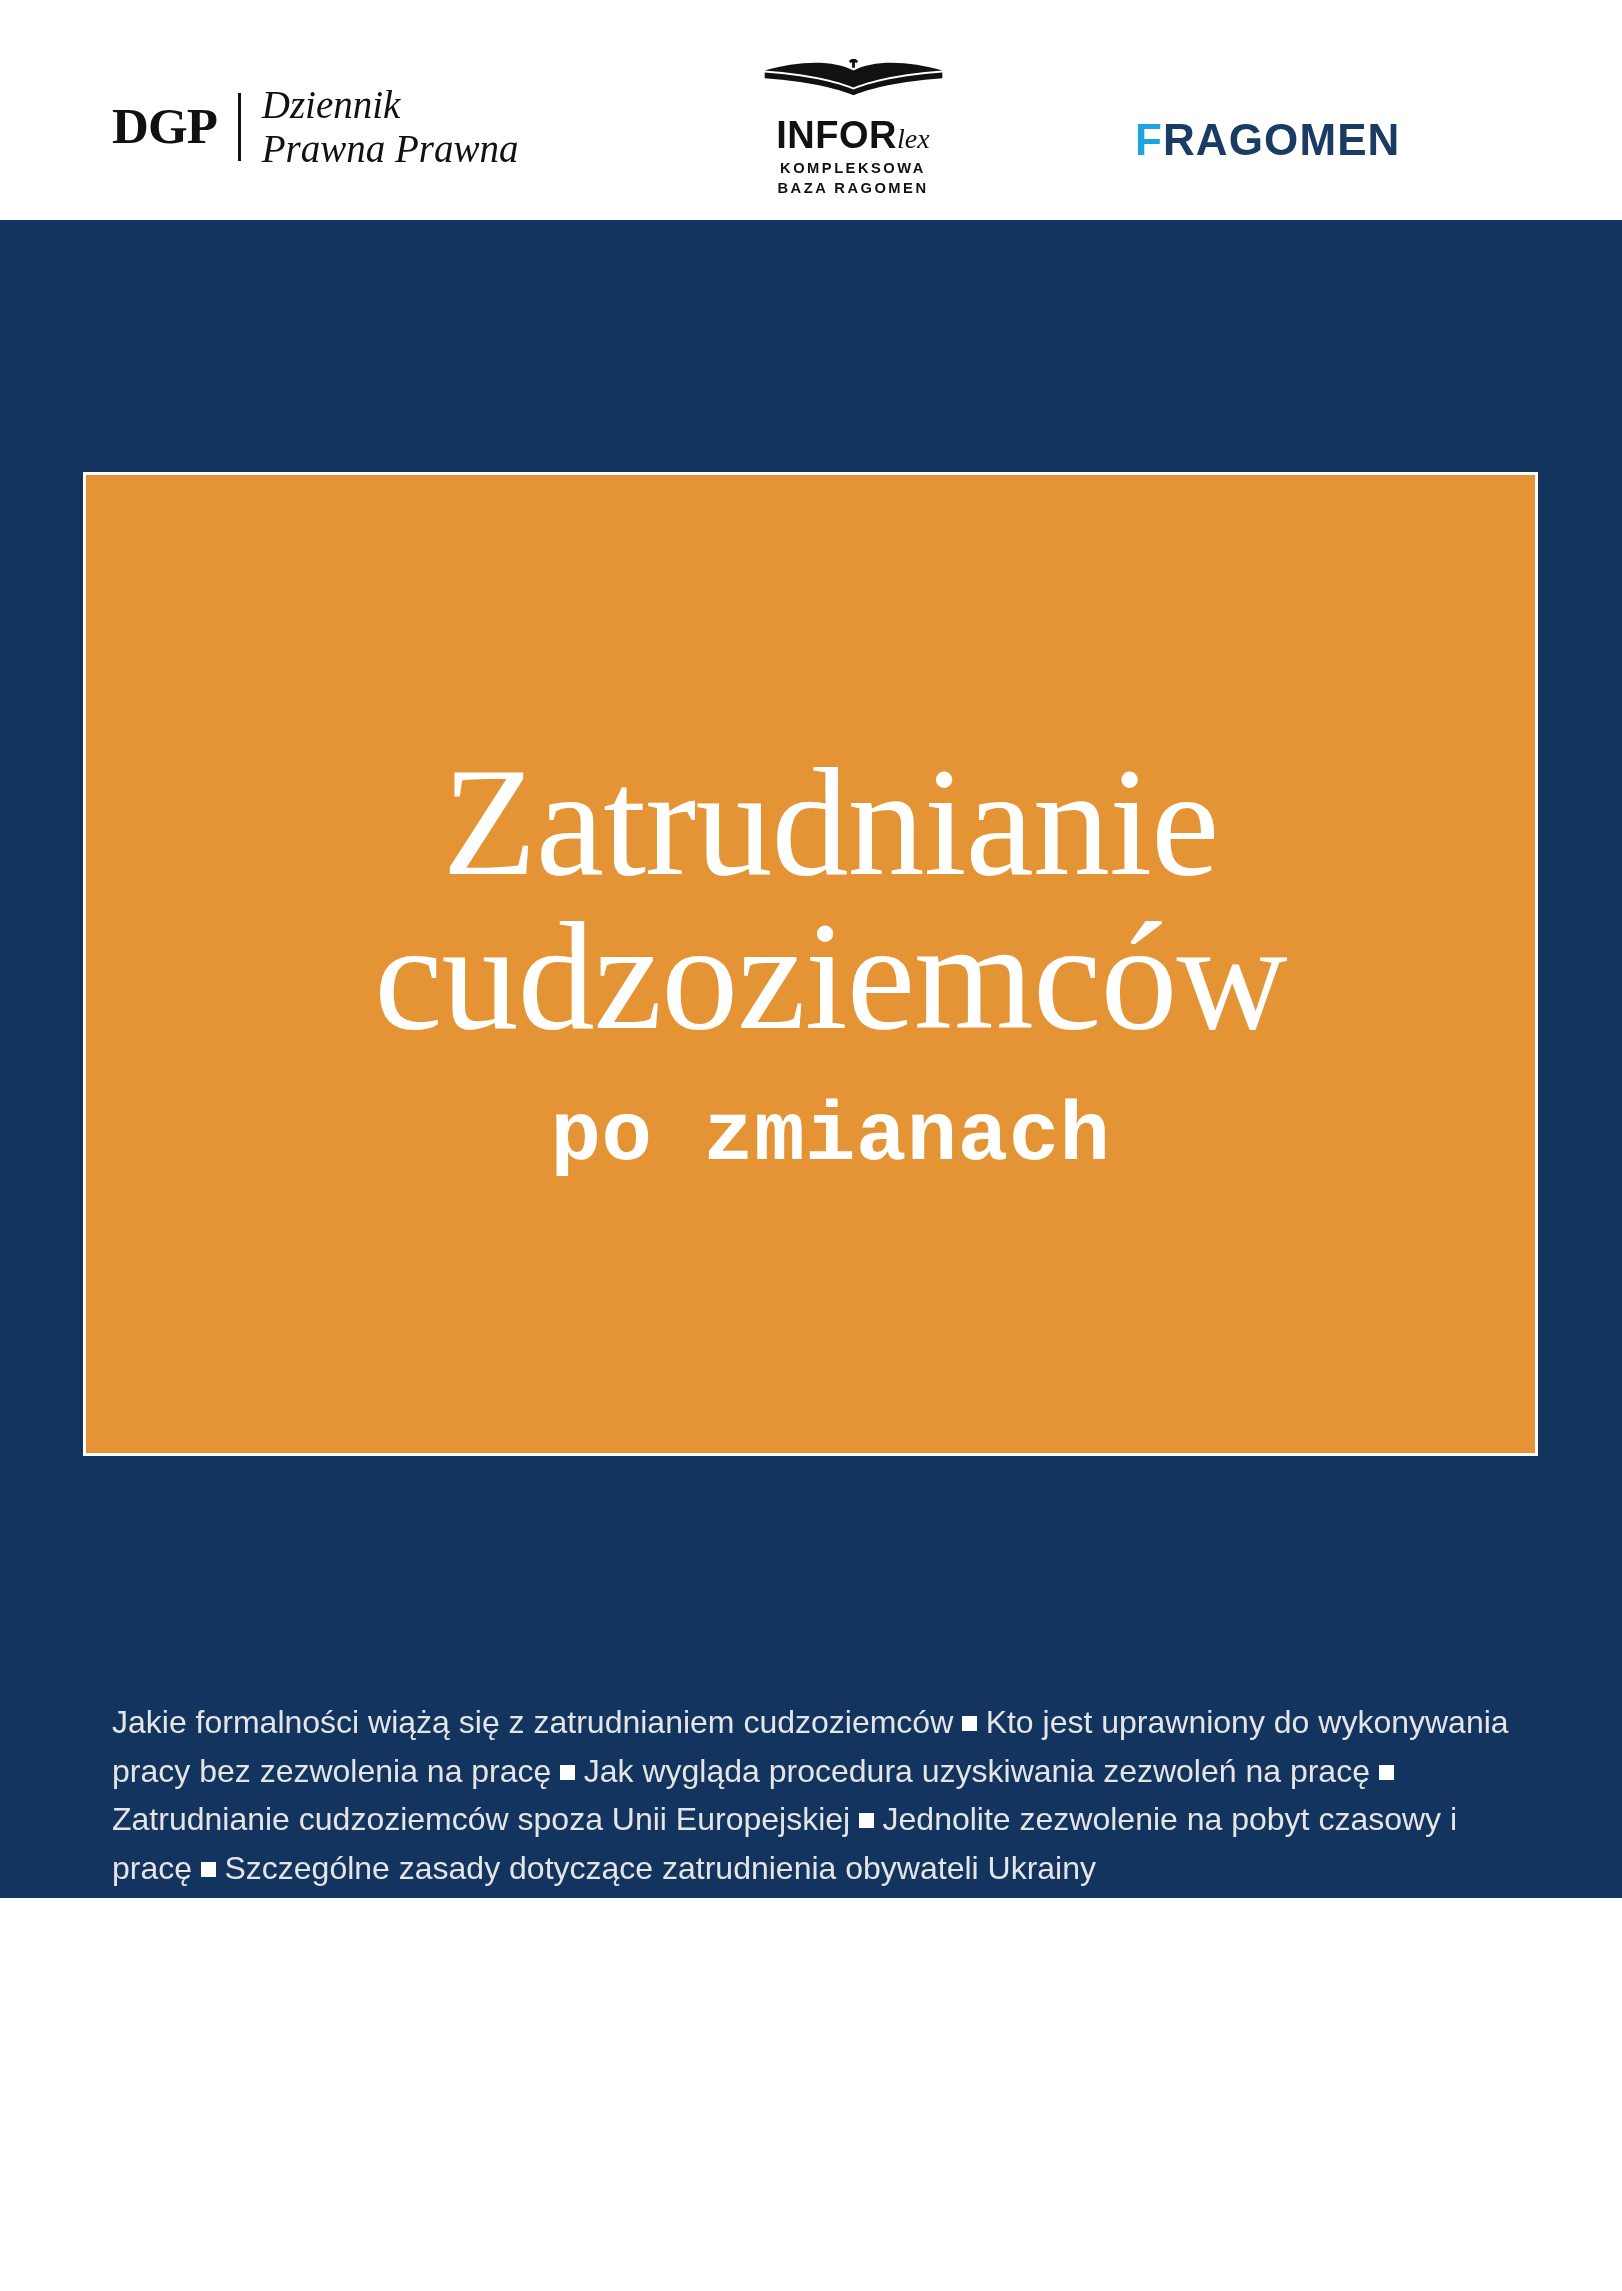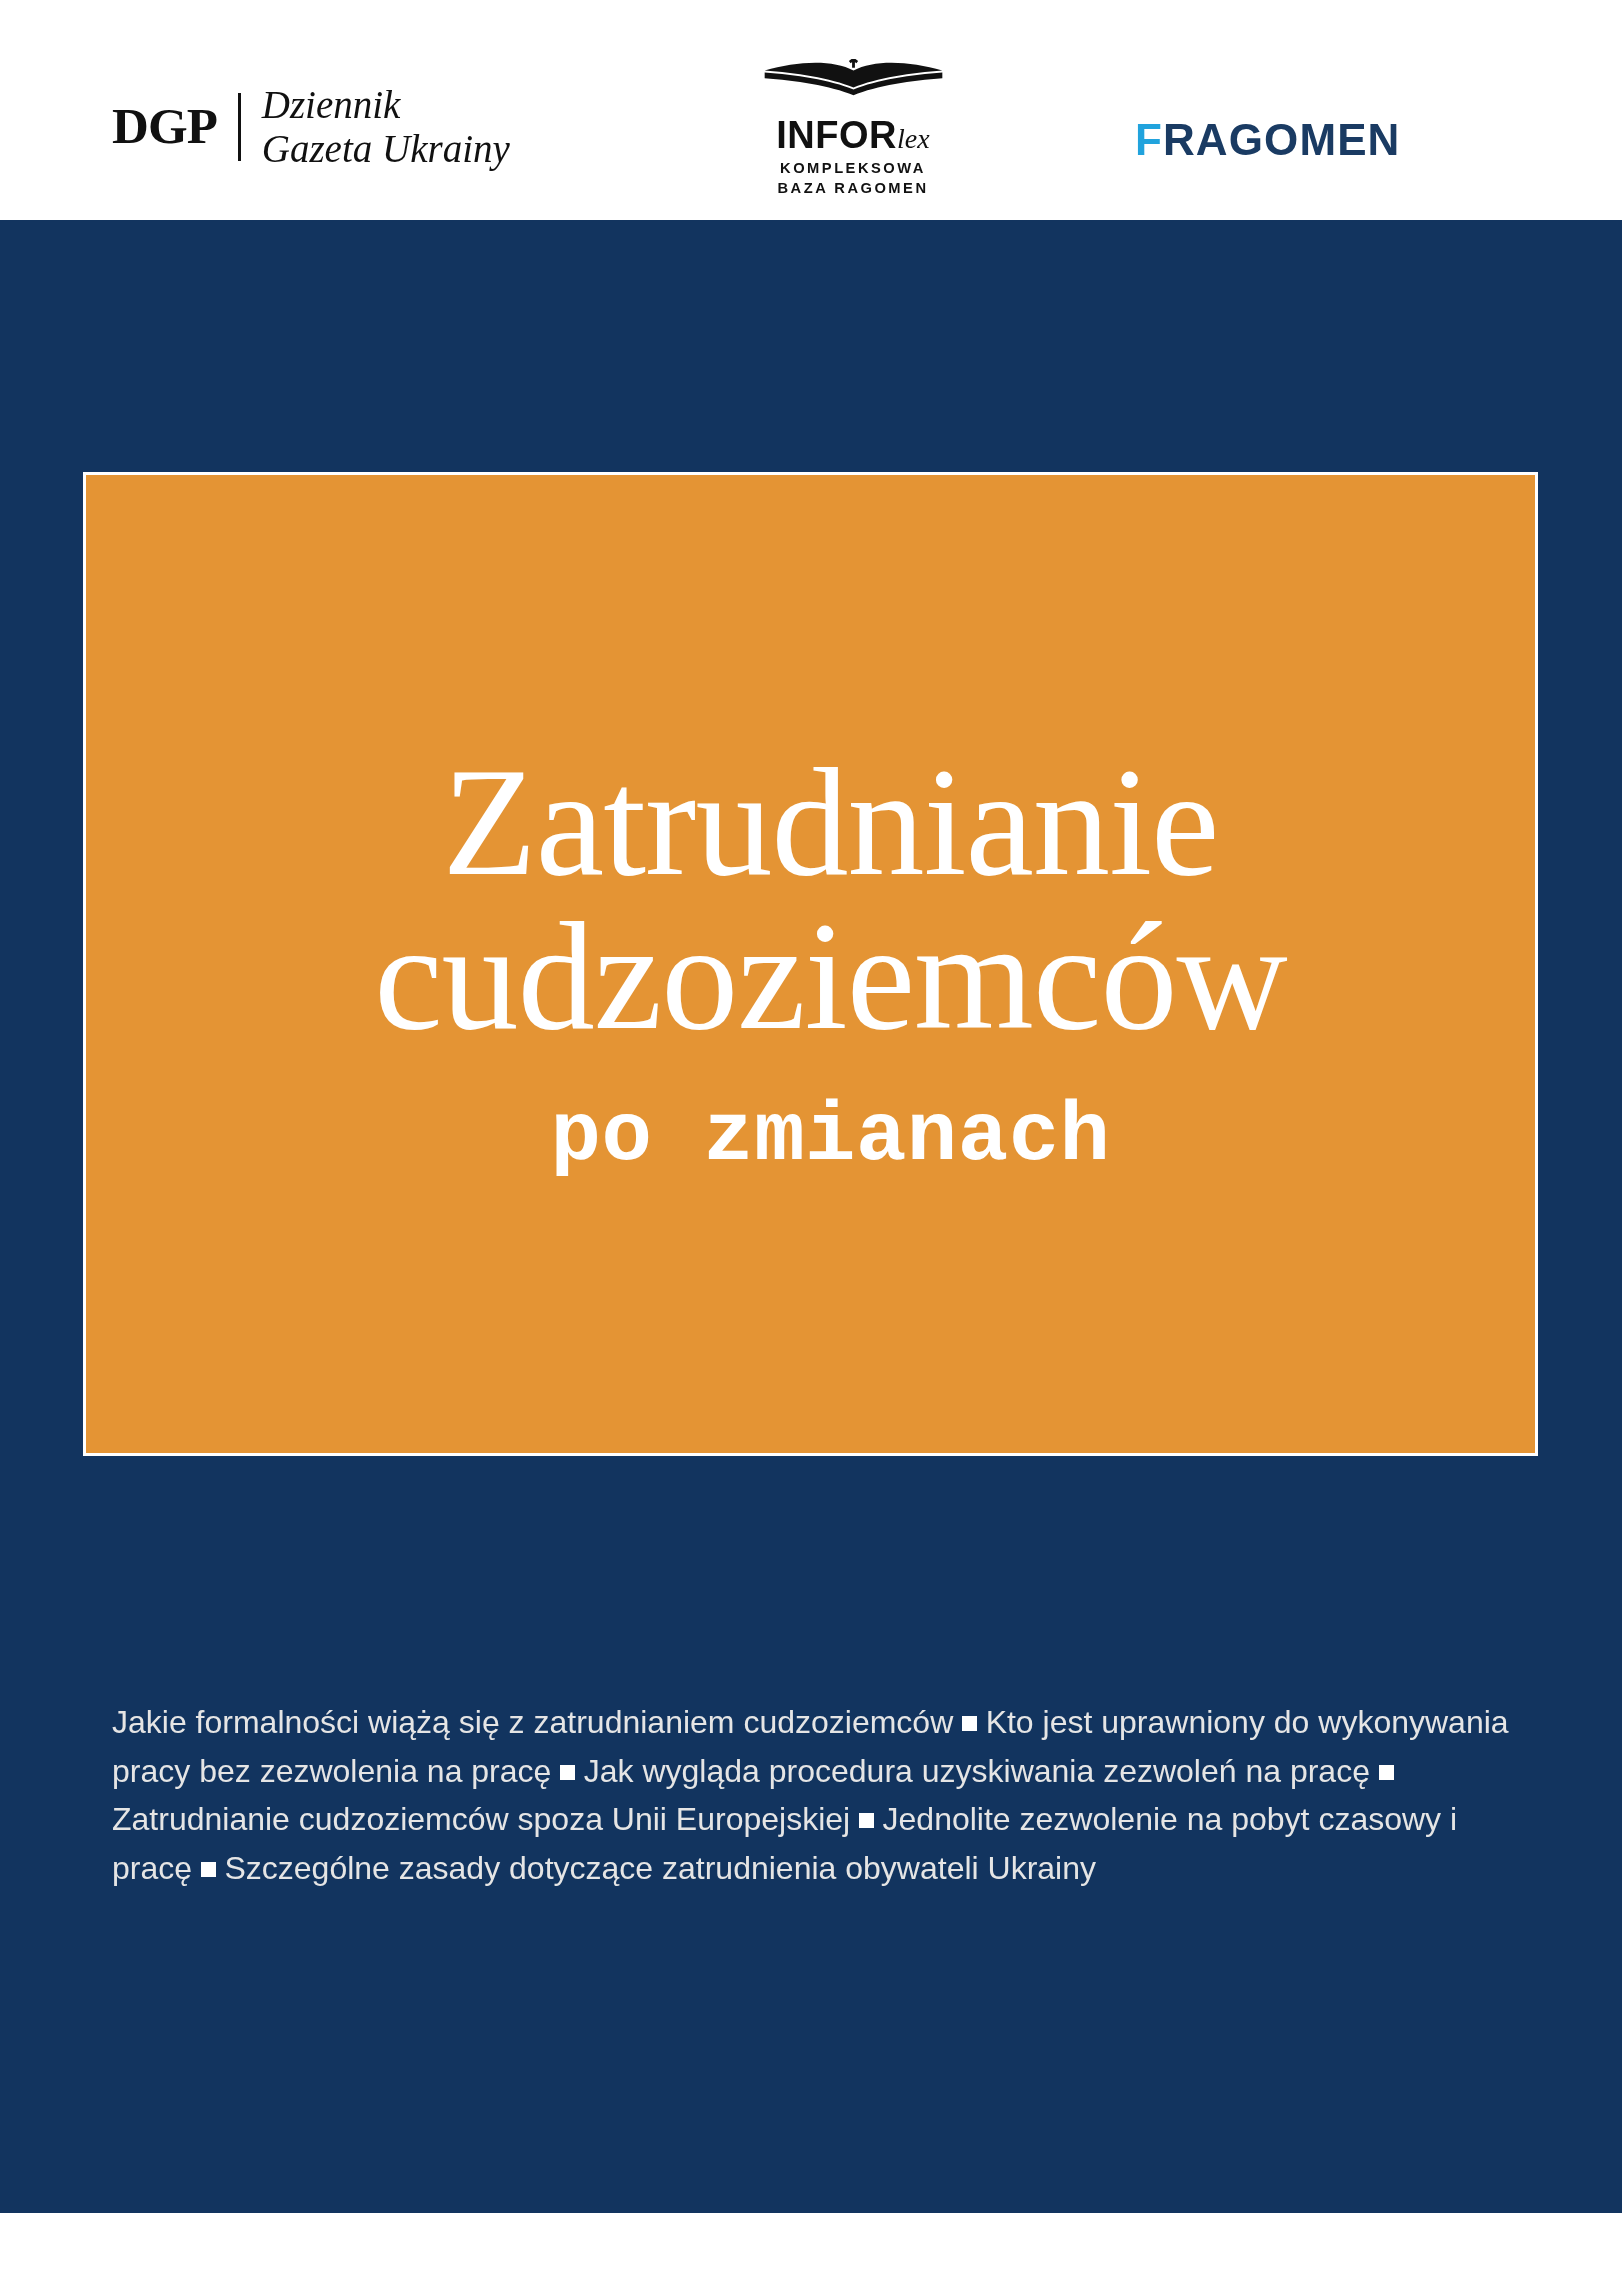--- a/index.html
+++ b/index.html
@@ -10,21 +10,21 @@
   body {
     width: 1622px;
     height: 2291px;
     font-family: "Liberation Sans", sans-serif;
     overflow: hidden;
   }
 
   .page {
     position: relative;
     width: 1622px;
-    height: 2213px;
+    height: 1898px;
     background: #12345f;
     display: flex;
     flex-direction: column;
   }
 
   
   .logo-bar {
     position: relative;
     height: 220px;
     background: #ffffff;
@@ -178,21 +178,21 @@
 
 <div class="page">
 
   <div class="logo-bar">
 
     <div class="logo-dgp">
       <div class="dgp-mark">DGP</div>
       <div class="dgp-divider"></div>
       <div class="dgp-words">
         <div>Dziennik</div>
-        <div>Gazeta Ukrainy</div>
+        <div>Prawna Prawna</div>
       </div>
     </div>
 
     <div class="logo-infor">
       <div class="infor-book">
         <svg width="189" height="44" viewBox="0 0 200 46" aria-hidden="true">
           <path d="M100 9 L100 0 M96 3 L100 0 L104 3" stroke="#111" stroke-width="3" fill="none"></path>
           <path d="M100 12 C78 0, 40 2, 6 12 C38 14, 76 20, 100 30 C124 20, 162 14, 194 12 C160 2, 122 0, 100 12 Z" fill="#111"></path>
           <path d="M100 32 C76 22, 38 16, 6 14 L6 20 C38 22, 76 28, 100 38 C124 28, 162 22, 194 20 L194 14 C162 16, 124 22, 100 32 Z" fill="#111"></path>
         </svg>

